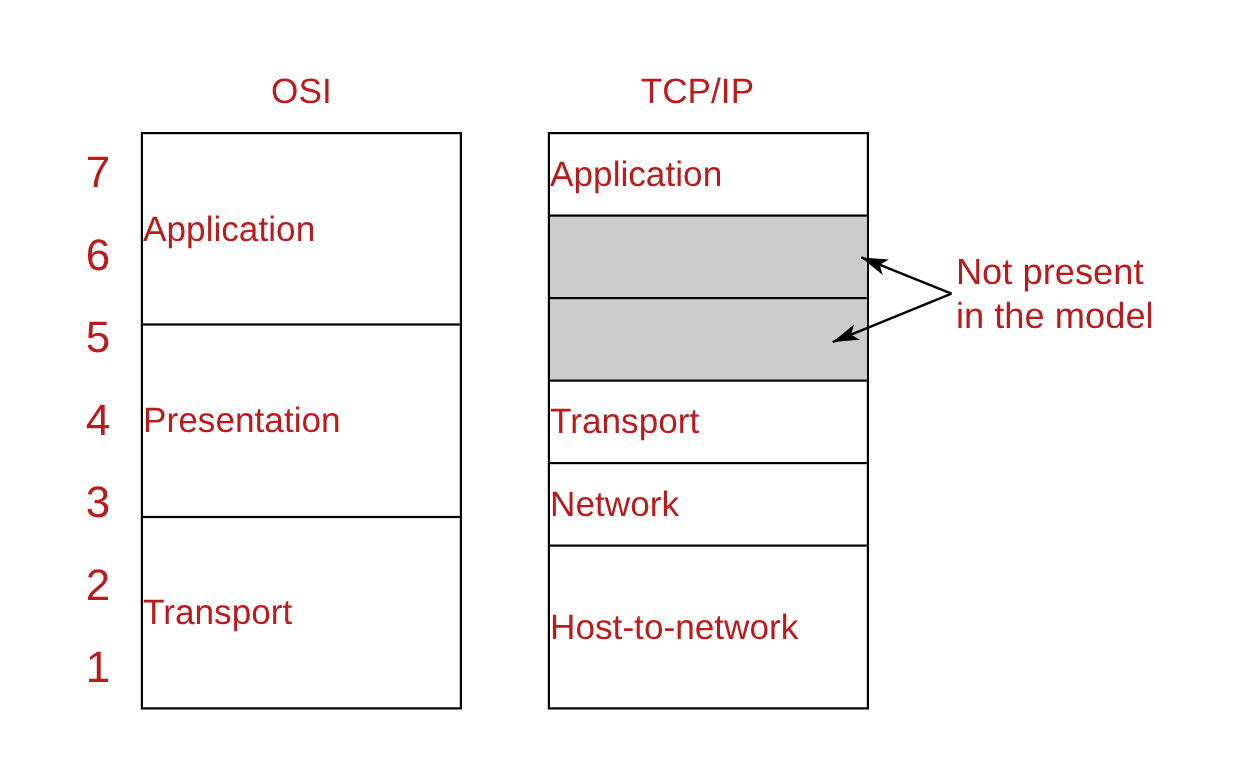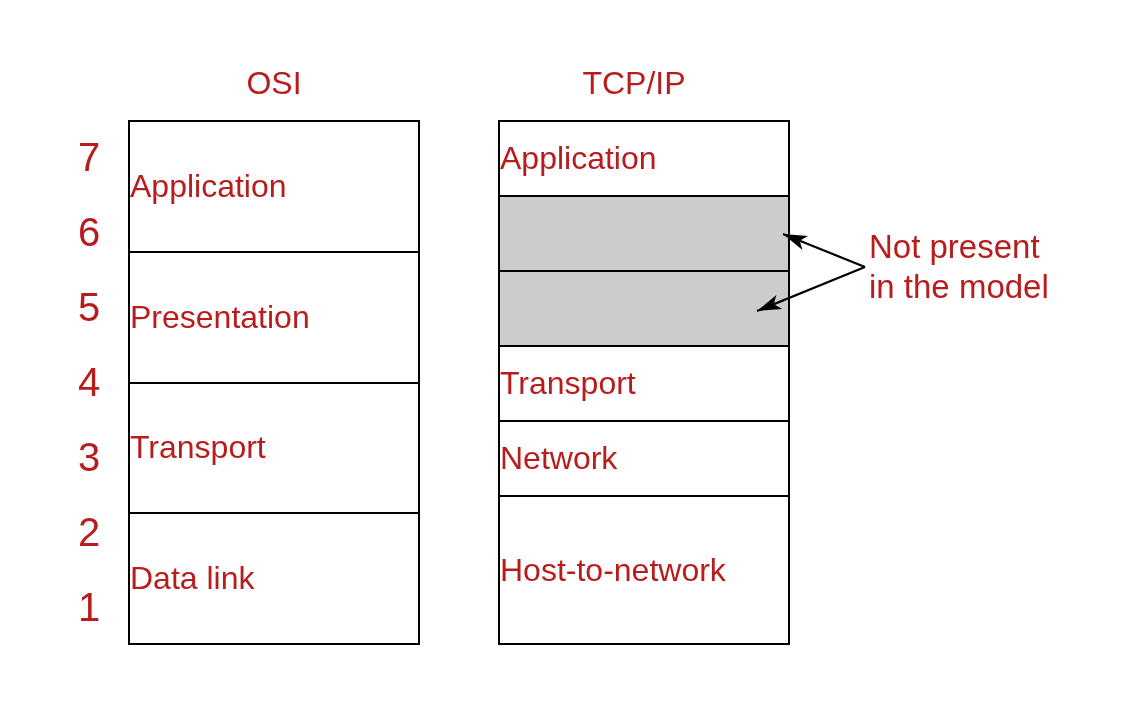--- a/index.html
+++ b/index.html
@@ -121,23 +121,20 @@
   <div class="stack-box stack-box--osi">
     <div class="layer-row">
       <span class="layer-label">Application</span>
     </div>
     <div class="layer-row">
       <span class="layer-label">Presentation</span>
     </div>
     <div class="layer-row">
       <span class="layer-label">Transport</span>
     </div>
-    <div class="layer-row">
-      <span class="layer-label">Data link</span>
-    </div>
   </div>
 
   <div class="stack-box stack-box--tcpip">
     <div class="layer-row">
       <span class="layer-label">Application</span>
     </div>
     <div class="layer-row layer-row--shaded">
       <span class="layer-label"></span>
     </div>
     <div class="layer-row layer-row--shaded">

